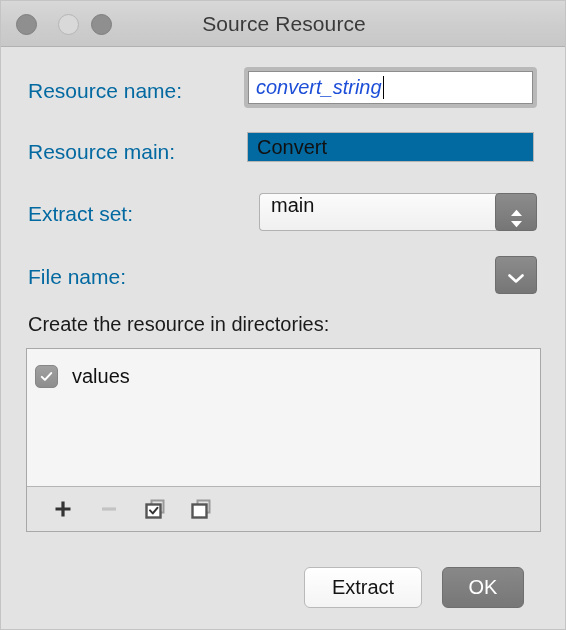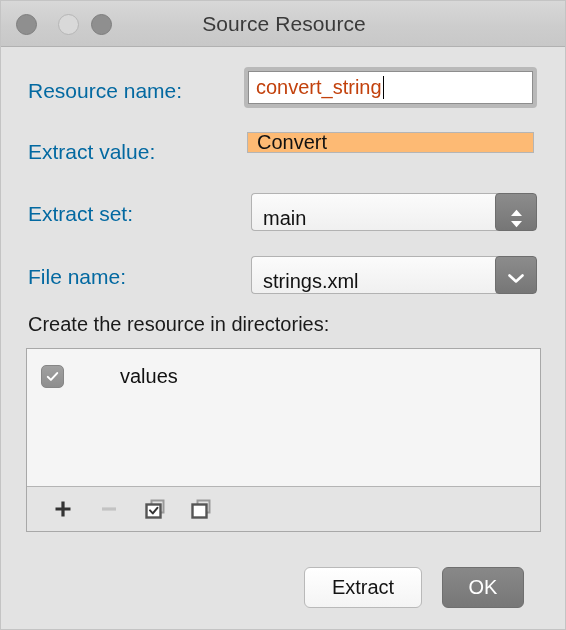--- a/index.html
+++ b/index.html
@@ -83,39 +83,40 @@
     background: #ffffff;
     border: 1px solid #8d8d8d;
     box-sizing: border-box;
     display: flex;
     align-items: center;
     padding-left: 7px;
     position: relative;
   }
   #resource-name-value {
     font-size: 20px;
-    color: #c2410c;
+    color: #1d4ed8;
     white-space: nowrap;
+    font-style: italic;
   }
   #text-caret {
     display: inline-block;
     width: 1.5px;
     height: 23px;
     background: #000000;
     margin-left: 1px;
   }
 
   
   #resource-value-field {
     position: absolute;
     left: 246px;
     top: 131px;
     width: 287px;
-    height: 21px;
-    background: #fdba74;
+    height: 30px;
+    background: #0369a1;
     border: 1px solid #b5b5b5;
     box-sizing: border-box;
     display: flex;
     align-items: center;
     padding-left: 9px;
   }
   #resource-value-value {
     font-size: 20px;
     color: #111111;
   }
@@ -123,30 +124,30 @@
   
   .popup {
     position: absolute;
     left: 246px;
     height: 38px;
     width: 290px;
     box-sizing: border-box;
   }
   .popup-face {
     position: absolute;
-    left: 4px; top: 0;
+    left: 12px; top: 0;
     width: 252px;
     height: 38px;
     background: linear-gradient(to bottom, #fbfbfb 0%, #f0f0f0 100%);
     border: 1px solid #b2b2b2;
     border-right: none;
     border-radius: 4px 0 0 4px;
     box-sizing: border-box;
     display: flex;
-    align-items: flex-end;
+    align-items: flex-start;
     padding-left: 11px;
   }
   .popup-text {
     font-size: 20px;
     color: #111111;
   }
   .popup-arrowbox {
     position: absolute;
     right: 0; top: 0;
     width: 42px;
@@ -192,23 +193,22 @@
   }
   #directories-list {
     flex: 1 1 auto;
     background: #f5f5f5;
     padding-top: 12px;
     overflow: hidden;
   }
   .dir-row {
     display: flex;
     align-items: center;
-    padding-left: 14px;
+    padding-left: 8px;
     height: 30px;
-    gap: 42px;
   }
   .dir-checkbox {
     width: 23px;
     height: 23px;
     border-radius: 5px;
     background: linear-gradient(to bottom, #a0a0a0 0%, #8e8e8e 100%);
     border: 1px solid #868686;
     box-sizing: border-box;
     display: flex;
     align-items: center;
@@ -286,21 +286,21 @@
   </div>
 
   <div class="label" style="top:78px;">Resource name:</div>
   <div id="resource-name-wrap">
     <div id="resource-name-field">
       <span id="resource-name-value">convert_string</span>
       <span id="text-caret"></span>
     </div>
   </div>
 
-  <div class="label" style="top:139px;">Extract value:</div>
+  <div class="label" style="top:139px;">Resource main:</div>
   <div id="resource-value-field">
     <span id="resource-value-value">Convert</span>
   </div>
 
   <div class="label" style="top:201px;">Extract set:</div>
   <div class="popup" id="source-set-popup">
     <div class="popup-face">
       <span class="popup-text">main</span>
     </div>
     <div class="popup-arrowbox">
@@ -312,23 +312,20 @@
       <span class="chev" style="margin-top:3px;">
         <svg viewBox="0 0 13 8" width="13" height="8">
             <path d="M6.5 7.2 L1 1 L12 1 Z" fill="#ffffff"></path>
           </svg>
       </span>
     </div>
   </div>
 
   <div class="label" style="top:264px;">File name:</div>
   <div class="popup" id="file-name-popup">
-    <div class="popup-face">
-      <span class="popup-text">strings.xml</span>
-    </div>
     <div class="popup-arrowbox">
       <span class="chev" style="height:11px;width:18px;">
         <svg viewBox="0 0 18 11" width="18" height="11">
             <path d="M2.5 2.5 L9 8.5 L15.5 2.5" stroke="#ffffff" stroke-width="2.6" fill="none" stroke-linecap="round" stroke-linejoin="round"></path>
           </svg>
       </span>
     </div>
   </div>
 
   <div id="directories-label">Create the resource in directories:</div>

